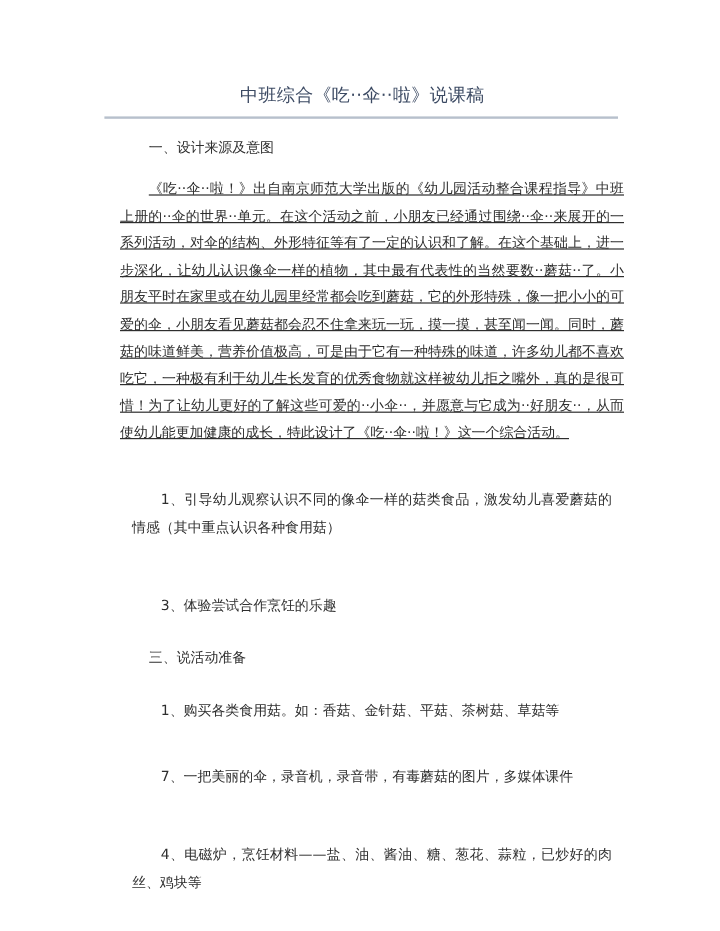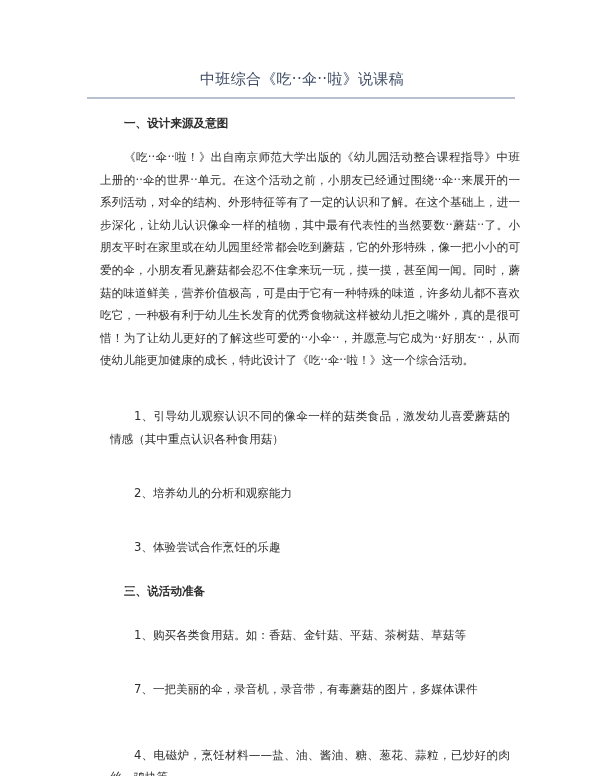--- a/index.html
+++ b/index.html
@@ -44,26 +44,26 @@
     left: 100px;
     top: 112px;
     width: 420px;
     font-size: 11.6px;
     line-height: 22.6px;
     color: #2e2e2e;
   }
   .heading {
     padding-left: 24px;
     margin: 0;
-    font-weight: bold;
   }
   .para {
     text-indent: 24px;
     margin: 0;
     text-align: justify;
+    text-decoration: underline;
   }
   .item {
     text-indent: 24px;
     margin: 10px;
     text-align: justify;
   }
   .gap { height: 11.5px; }
 </style>
 </head>
 <body>
@@ -74,21 +74,20 @@
 
   <div class="content">
     <p class="heading">一、设计来源及意图</p>
     <div class="gap"></div>
     <p class="para">《吃··伞··啦！》出自南京师范大学出版的《幼儿园活动整合课程指导》中班上册的··伞的世界··单元。在这个活动之前，小朋友已经通过围绕··伞··来展开的一系列活动，对伞的结构、外形特征等有了一定的认识和了解。在这个基础上，进一步深化，让幼儿认识像伞一样的植物，其中最有代表性的当然要数··蘑菇··了。小朋友平时在家里或在幼儿园里经常都会吃到蘑菇，它的外形特殊，像一把小小的可爱的伞，小朋友看见蘑菇都会忍不住拿来玩一玩，摸一摸，甚至闻一闻。同时，蘑菇的味道鲜美，营养价值极高，可是由于它有一种特殊的味道，许多幼儿都不喜欢吃它，一种极有利于幼儿生长发育的优秀食物就这样被幼儿拒之嘴外，真的是很可惜！为了让幼儿更好的了解这些可爱的··小伞··，并愿意与它成为··好朋友··，从而使幼儿能更加健康的成长，特此设计了《吃··伞··啦！》这一个综合活动。</p>
     <div class="gap"></div>
 
     <div class="gap"></div>
     <p class="item">1、引导幼儿观察认识不同的像伞一样的菇类食品，激发幼儿喜爱蘑菇的情感（其中重点认识各种食用菇）</p>
     <div class="gap"></div>
-    <p class="item">2、培养幼儿的分析和观察能力</p>
     <div class="gap"></div>
     <p class="item">3、体验尝试合作烹饪的乐趣</p>
     <div class="gap"></div>
 
     <p class="heading">三、说活动准备</p>
     <div class="gap"></div>
     <p class="item">1、购买各类食用菇。如：香菇、金针菇、平菇、茶树菇、草菇等</p>
     <div class="gap"></div>
     <p class="item">7、一把美丽的伞，录音机，录音带，有毒蘑菇的图片，多媒体课件</p>
     <div class="gap"></div>

